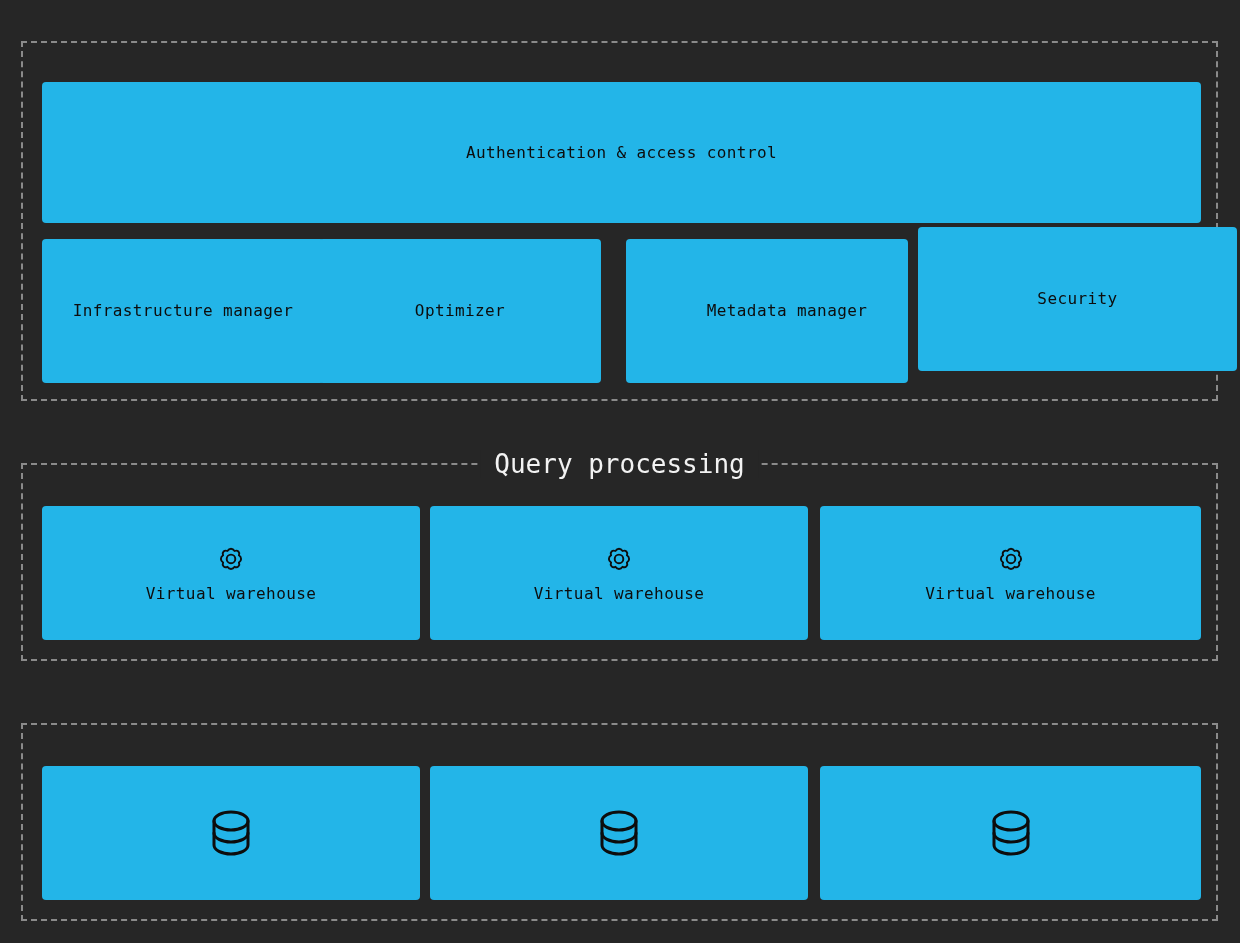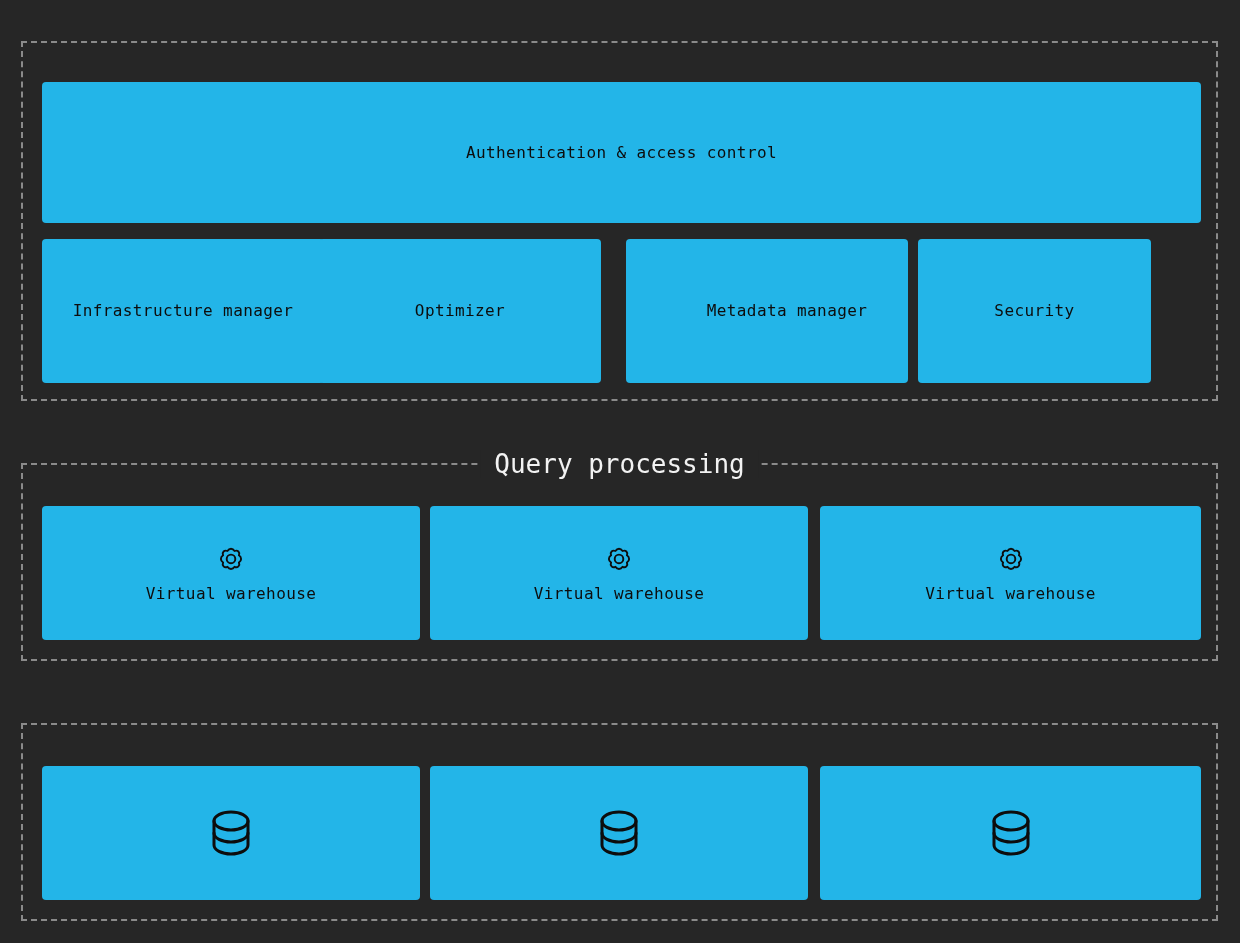--- a/index.html
+++ b/index.html
@@ -96,21 +96,21 @@
     </div>
 
     <div class="node" style="left:296px; top:196px; width:282px; height:144px;">
       <span class="node-label">Optimizer</span>
     </div>
 
     <div class="node" style="left:603px; top:196px; width:282px; height:144px;padding-left:40px;">
       <span class="node-label">Metadata manager</span>
     </div>
 
-    <div class="node" style="left:895px; top:196px; width:233px; height:144px;">
+    <div class="node" style="left:895px; top:184px; width:319px; height:144px;">
       <span class="node-label">Security</span>
     </div>
   </div>
 
   <div class="section" style="left:21px; top:463px; width:1197px; height:198px;">
     <div class="section-title">Query processing</div>
 
     <div class="node" style="left:19px; top:41px; width:378px; height:134px;">
       <span class="icon">
         <svg width="32" height="32" viewBox="0 0 32 32" fill="none" stroke="#0d0d0d" stroke-width="1.9" stroke-linejoin="round">

